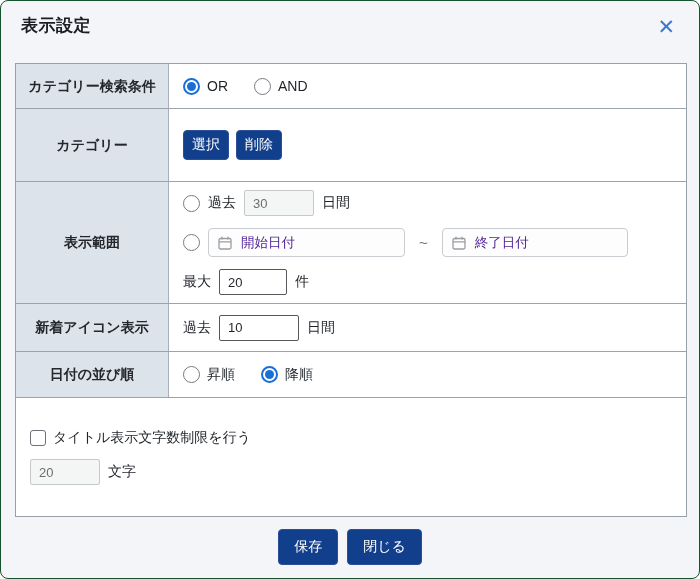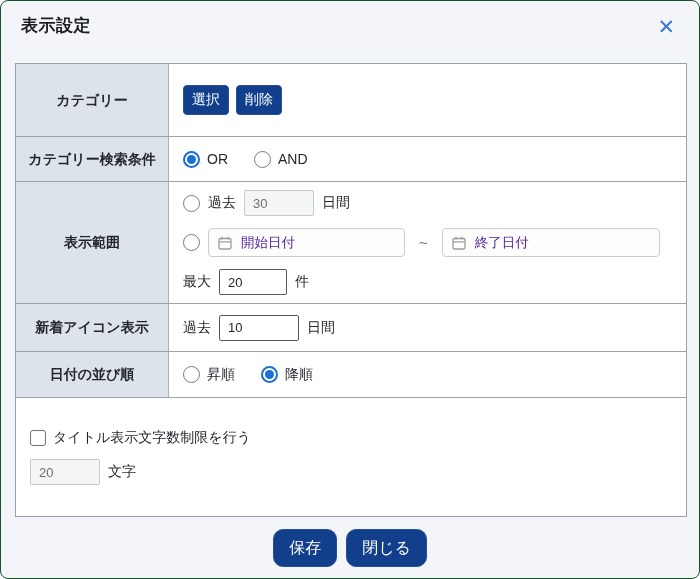--- a/index.html
+++ b/index.html
@@ -39,21 +39,21 @@
     padding:8px 10px 8px 14px;font-size:14px;color:var(--text);
   }
   .r1{min-height:72px;} .r2{min-height:44px;} .r3{min-height:115px;}
   .r4{min-height:47px;} .r5{min-height:45px;} .r6{min-height:118px;}
   .hline{display:flex;align-items:center;gap:8px;}
   .vgap > .hline + .hline{margin-top:12px;}
   .btn-navy{
     background:var(--navy);color:#fff;border:1px solid #2a4f97;border-radius:4px;
     font-size:14px;padding:4px 8px;cursor:pointer;line-height:1.4;
   }
-  .btn-navy.footer{padding:7px 15px;border-radius:10px;font-size:16px;}
+  .btn-navy.footer{padding:7px 15px;border-radius:4px;font-size:14px;}
   .btn-group{display:flex;gap:7px;}
   
   .radio{width:17px;height:17px;border-radius:50%;border:1px solid #767b81;background:#fff;display:inline-block;flex:0 0 17px;cursor:pointer;position:relative;}
   .radio.selected{border:2px solid var(--radio-blue);}
   .radio.selected::after{content:"";position:absolute;left:50%;top:50%;width:9px;height:9px;margin:-4.5px 0 0 -4.5px;border-radius:50%;background:var(--radio-blue);}
   .radio-item{display:flex;align-items:center;gap:7px;margin-right:18px;cursor:pointer;}
   
   .checkbox{width:16px;height:16px;border:1px solid #6d7278;border-radius:3px;background:#fff;display:inline-block;flex:0 0 16px;cursor:pointer;}
   
   .inp{height:26px;font-size:13px;padding:12px 8px;outline:none;}
@@ -75,41 +75,41 @@
 <div class="dialog">
 
   <div class="dlg-header">
     <div class="dlg-title">表示設定</div>
     <button class="close-btn">✕</button>
   </div>
 
   <div class="settings-table">
 
     <div class="row">
+      <div class="cell-label r2">カテゴリー検索条件</div>
+      <div class="cell-content r2">
+        <div class="hline">
+          <span class="radio-item">
+            <span class="radio selected"></span>
+            <span>OR</span>
+          </span>
+          <span class="radio-item">
+            <span class="radio"></span>
+            <span>AND</span>
+          </span>
+        </div>
+      </div>
+    </div>
+
+    <div class="row">
       <div class="cell-label r1">カテゴリー</div>
       <div class="cell-content r1">
         <div class="btn-group">
           <button class="btn-navy">選択</button>
           <button class="btn-navy">削除</button>
-        </div>
-      </div>
-    </div>
-
-    <div class="row">
-      <div class="cell-label r2">カテゴリー検索条件</div>
-      <div class="cell-content r2">
-        <div class="hline">
-          <span class="radio-item">
-            <span class="radio selected"></span>
-            <span>OR</span>
-          </span>
-          <span class="radio-item">
-            <span class="radio"></span>
-            <span>AND</span>
-          </span>
         </div>
       </div>
     </div>
 
     <div class="row">
       <div class="cell-label r3">表示範囲</div>
       <div class="cell-content r3 vgap">
         <div class="hline">
           <span class="radio"></span>
           <span>過去</span>
@@ -123,21 +123,21 @@
               <svg width="14" height="14" viewBox="0 0 14 14">
                   <rect x="1" y="2.5" width="12" height="10.5" rx="1.5" fill="none" stroke="#9a9ea3" stroke-width="1.3"></rect>
                   <line x1="1" y1="5.8" x2="13" y2="5.8" stroke="#9a9ea3" stroke-width="1.3"></line>
                   <line x1="4" y1="0.8" x2="4" y2="3.6" stroke="#9a9ea3" stroke-width="1.3"></line>
                   <line x1="10" y1="0.8" x2="10" y2="3.6" stroke="#9a9ea3" stroke-width="1.3"></line>
                 </svg>
             </span>
             <span>開始日付</span>
           </span>
           <span class="tilde">~</span>
-          <span class="date-inp" style="width:218px">
+          <span class="date-inp" style="width:186px">
             <span class="cal-icon">
               <svg width="14" height="14" viewBox="0 0 14 14">
                   <rect x="1" y="2.5" width="12" height="10.5" rx="1.5" fill="none" stroke="#9a9ea3" stroke-width="1.3"></rect>
                   <line x1="1" y1="5.8" x2="13" y2="5.8" stroke="#9a9ea3" stroke-width="1.3"></line>
                   <line x1="4" y1="0.8" x2="4" y2="3.6" stroke="#9a9ea3" stroke-width="1.3"></line>
                   <line x1="10" y1="0.8" x2="10" y2="3.6" stroke="#9a9ea3" stroke-width="1.3"></line>
                 </svg>
             </span>
             <span>終了日付</span>
           </span>

